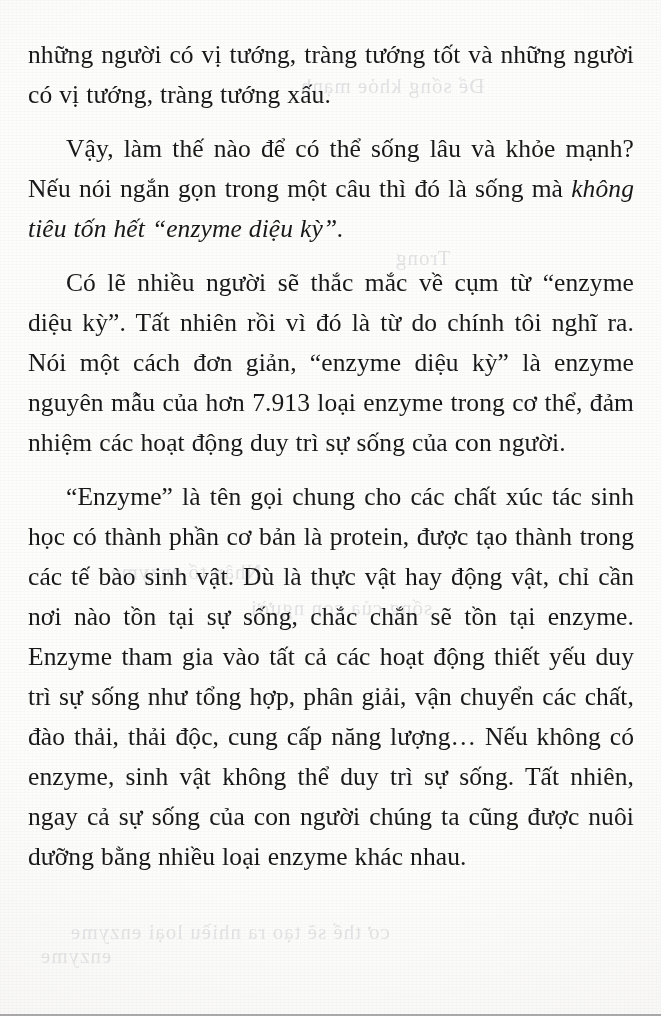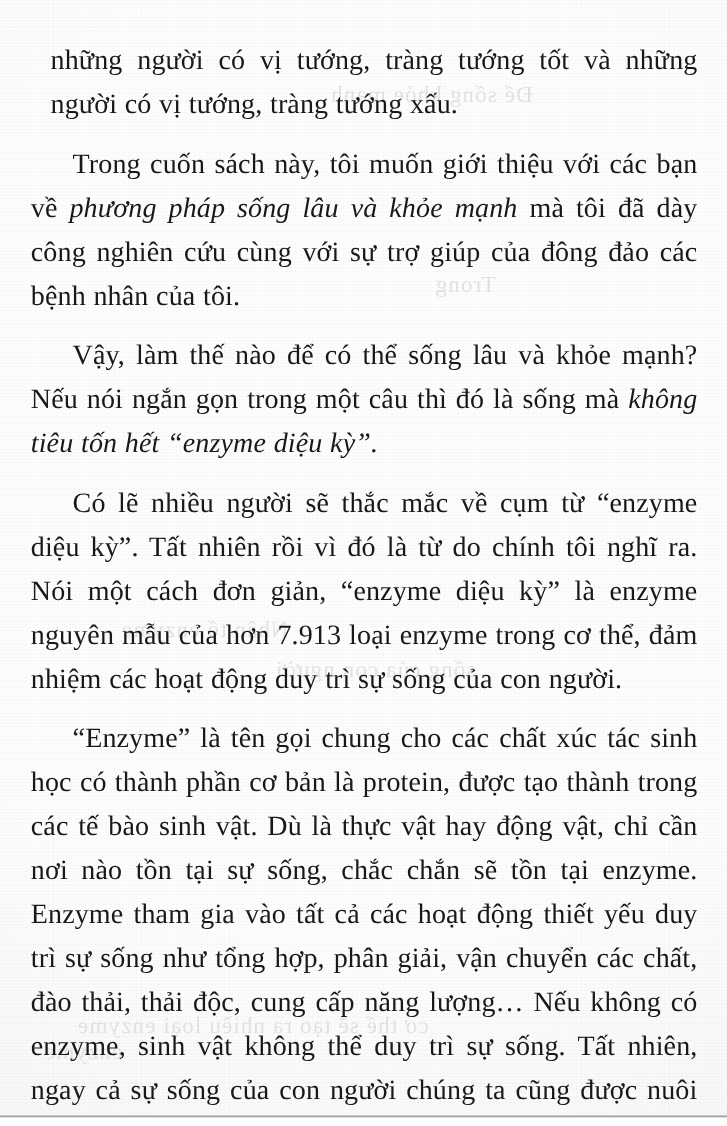--- a/index.html
+++ b/index.html
@@ -113,27 +113,24 @@
     <div class="bleed" style="left:110px;top:560px;">Nhân tố enzyme</div>
     <div class="bleed" style="left:250px;top:596px;">sống của con người</div>
     <div class="bleed" style="left:70px;top:920px;">cơ thể sẽ tạo ra nhiều loại enzyme</div>
     <div class="bleed" style="left:40px;top:944px;">enzyme</div>
   </div>
 
   <div class="paper-tone"></div>
 
   <div id="text-column">
 
-    <p class="para" style="text-indent:0; margin-top:35px;margin-left:18px;">
+    <p class="para" style="text-indent:0; margin-top:35px;">
       <span>những người có vị tướng, tràng tướng tốt và những người có vị tướng, tràng tướng xấu.</span>
     </p>
 
-    <p class="para gap">
-      <span>Trong cuốn sách này, tôi muốn giới thiệu với các bạn về </span><em class="it">phương pháp sống lâu và khỏe mạnh</em><span> mà tôi đã dày công nghiên cứu cùng với sự trợ giúp của đông đảo các bệnh nhân của tôi.</span>
-    </p>
 
     <p class="para gap">
       <span>Vậy, làm thế nào để có thể sống lâu và khỏe mạnh? Nếu nói ngắn gọn trong một câu thì đó là sống mà </span><em class="it">không tiêu tốn hết “enzyme diệu kỳ”.</em>
     </p>
 
     <p class="para gap">
       <span>Có lẽ nhiều người sẽ thắc mắc về cụm từ “enzyme diệu kỳ”. Tất nhiên rồi vì đó là từ do chính tôi nghĩ ra. Nói một cách đơn giản, “enzyme diệu kỳ” là enzyme nguyên mẫu của hơn 7.913 loại enzyme trong cơ thể, đảm nhiệm các hoạt động duy trì sự sống của con người.</span>
     </p>
 
     <p class="para gap">

